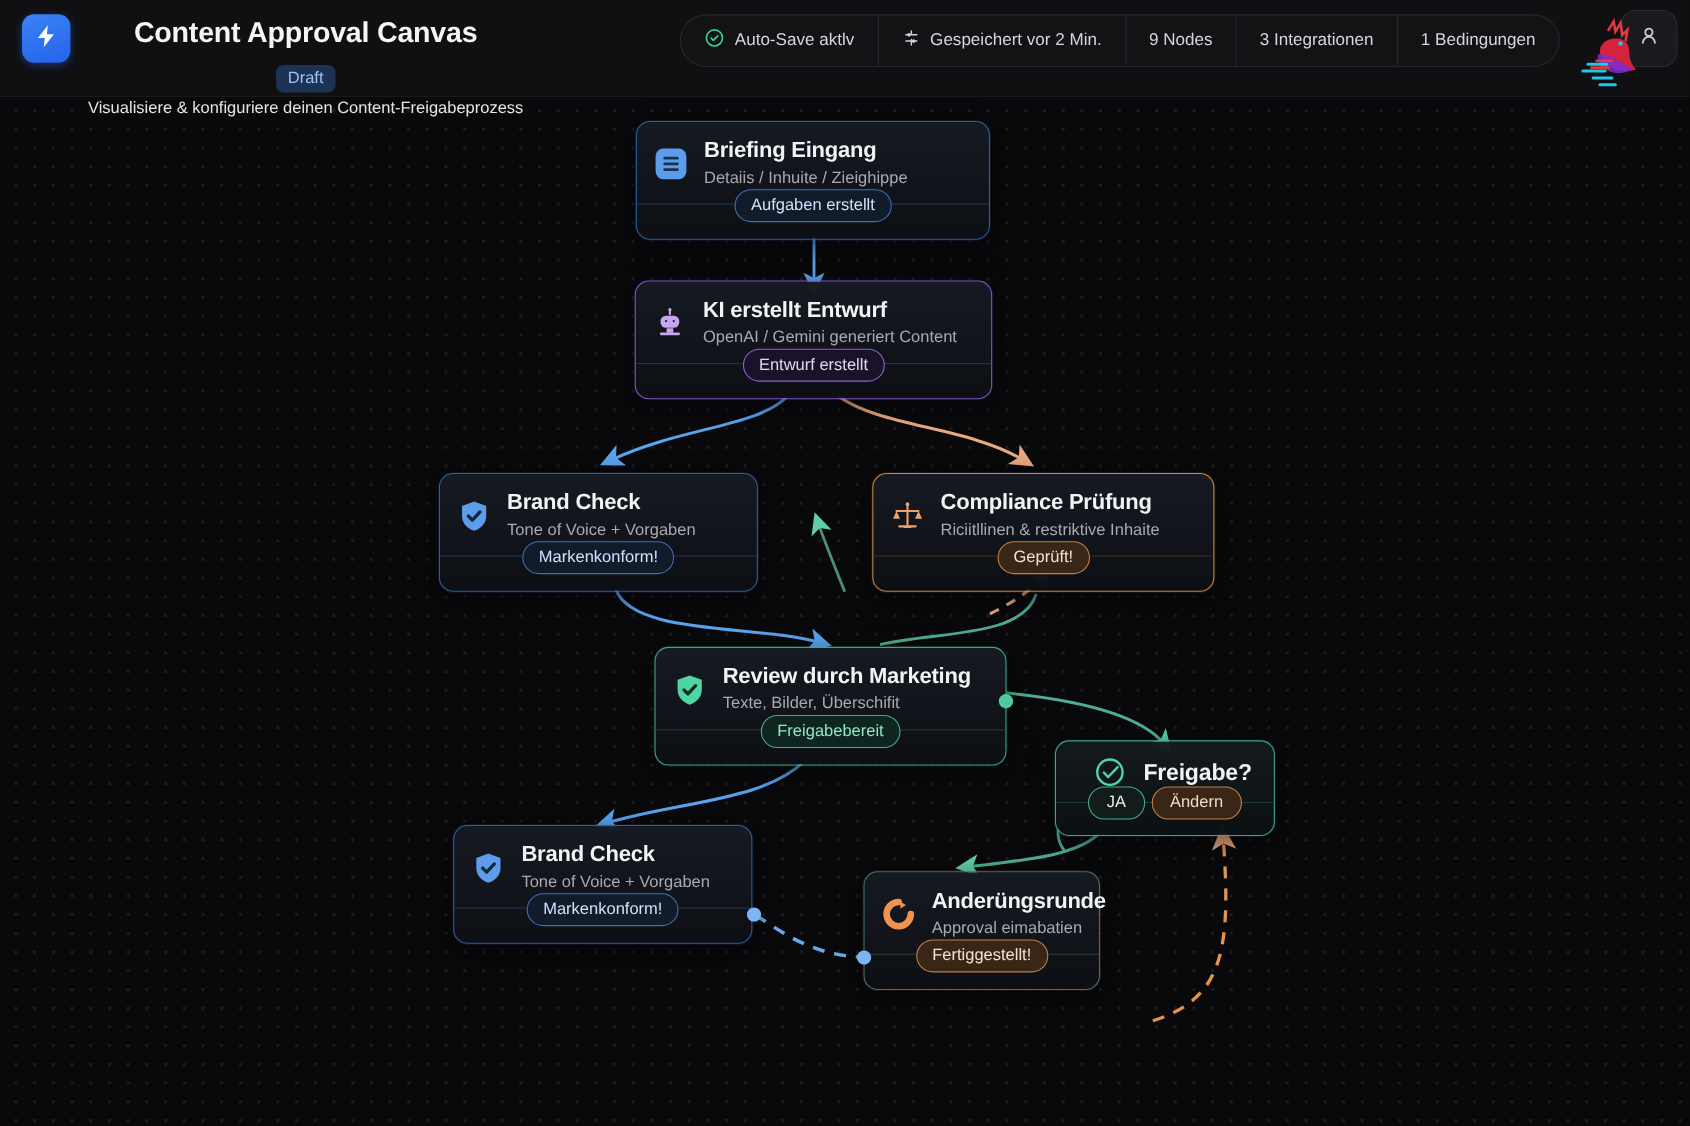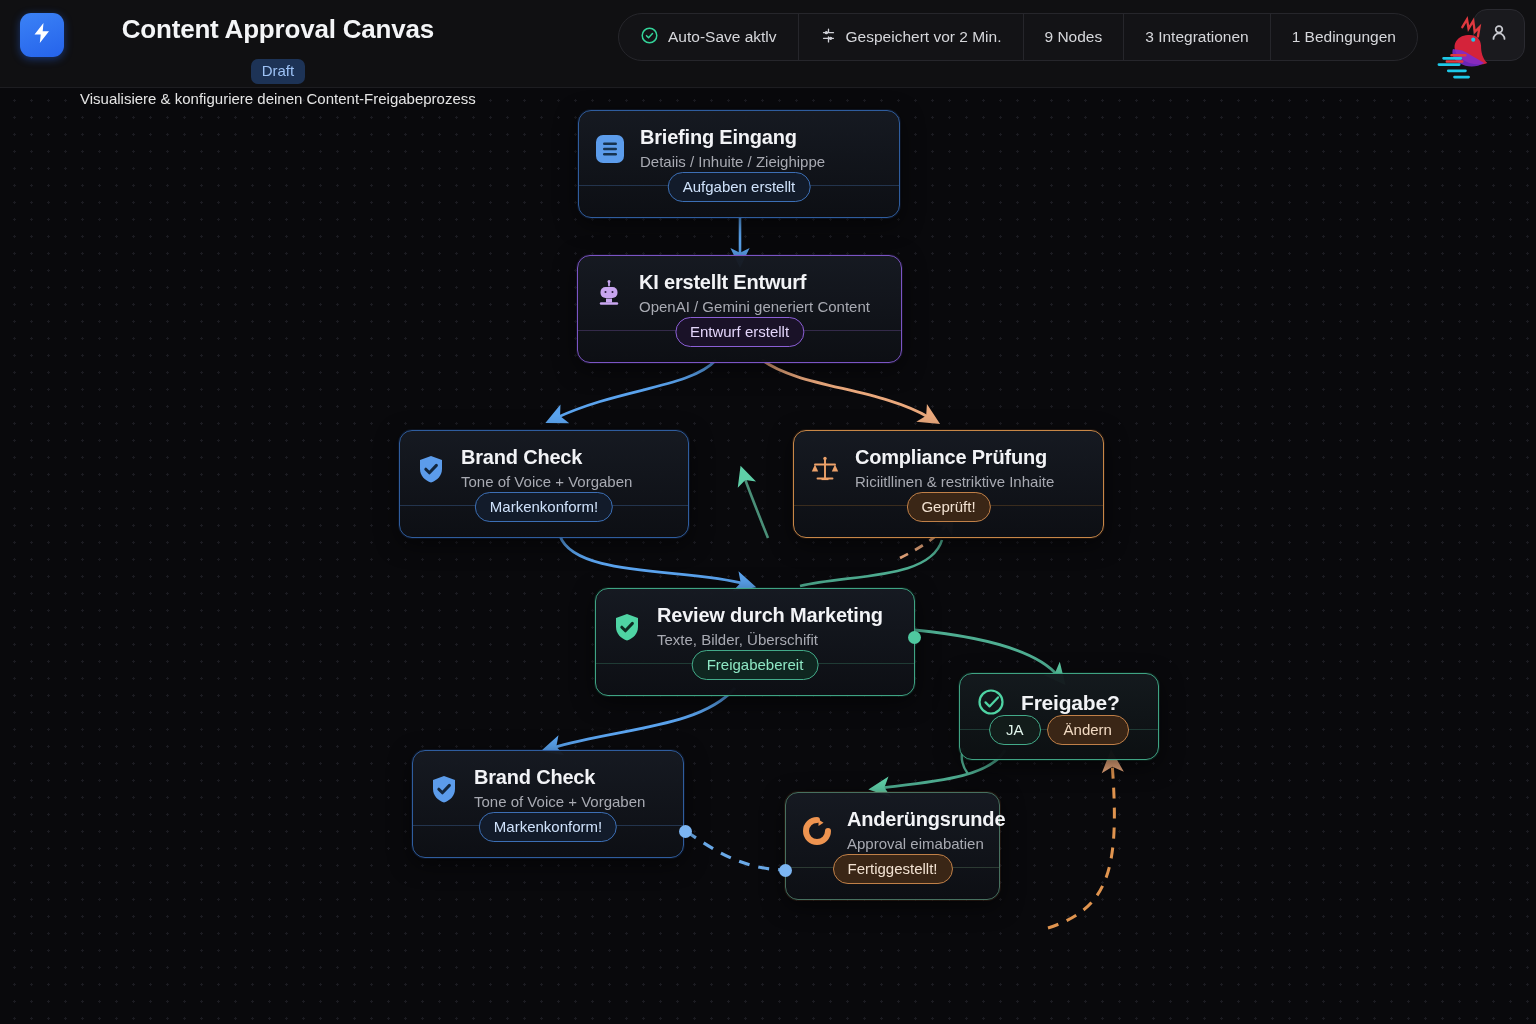--- a/index.html
+++ b/index.html
@@ -103,21 +103,21 @@
   .n-orange .badge { background: #3a2616; border: 1.5px solid #c08048; color: #f2e2d2; }
   
   .n-green { border-color: #3fa383; box-shadow: 0 0 0 1px rgba(52,211,153,.10), 0 6px 22px rgba(0,0,0,.55); }
   .n-green .node-foot { border-top-color: #1f3b35; }
   .n-green .badge { background: #0f2620; border: 1.5px solid #43ab89; color: #8ee7c4; }
 
   
   .decision { position: absolute; border-radius: 13px; z-index: 12;
     background: linear-gradient(180deg, rgba(20,26,30,.97), rgba(12,16,18,.98));
     border: 1.5px solid #3fa383; box-shadow: 0 0 0 1px rgba(52,211,153,.10), 0 6px 22px rgba(0,0,0,.55); }
-  .decision .node-body { padding: 13px 20px 12px 16px; }
+  .decision .node-body { padding: 13px 20px 12px 16px; justify-content: flex-end; }
   .decision .node-title { font-size: 21px; }
   .dec-foot { border-top: 1px solid #1f3b35; height: 30px; position: relative; }
   .dec-badges { position: absolute; top: -15px; left: 50%; transform: translateX(-50%); display: flex; gap: 6px; justify-content: space-between; }
   .pill { font-size: 15px; padding: 4px 16px 5px; border-radius: 15px; line-height: 19px; white-space: nowrap; }
   .pill-yes { background: #121c1a; border: 1.5px solid #43ab89; color: #dff3ea; }
   .pill-chg { background: #3a2616; border: 1.5px solid #c08048; color: #f0d9c2; }
 
   .handle { position: absolute; width: 13px; height: 13px; border-radius: 50%; background: #7cb5f2; z-index: 14; }
   .handle.teal { background: #4fc9a0; }
 </style>

